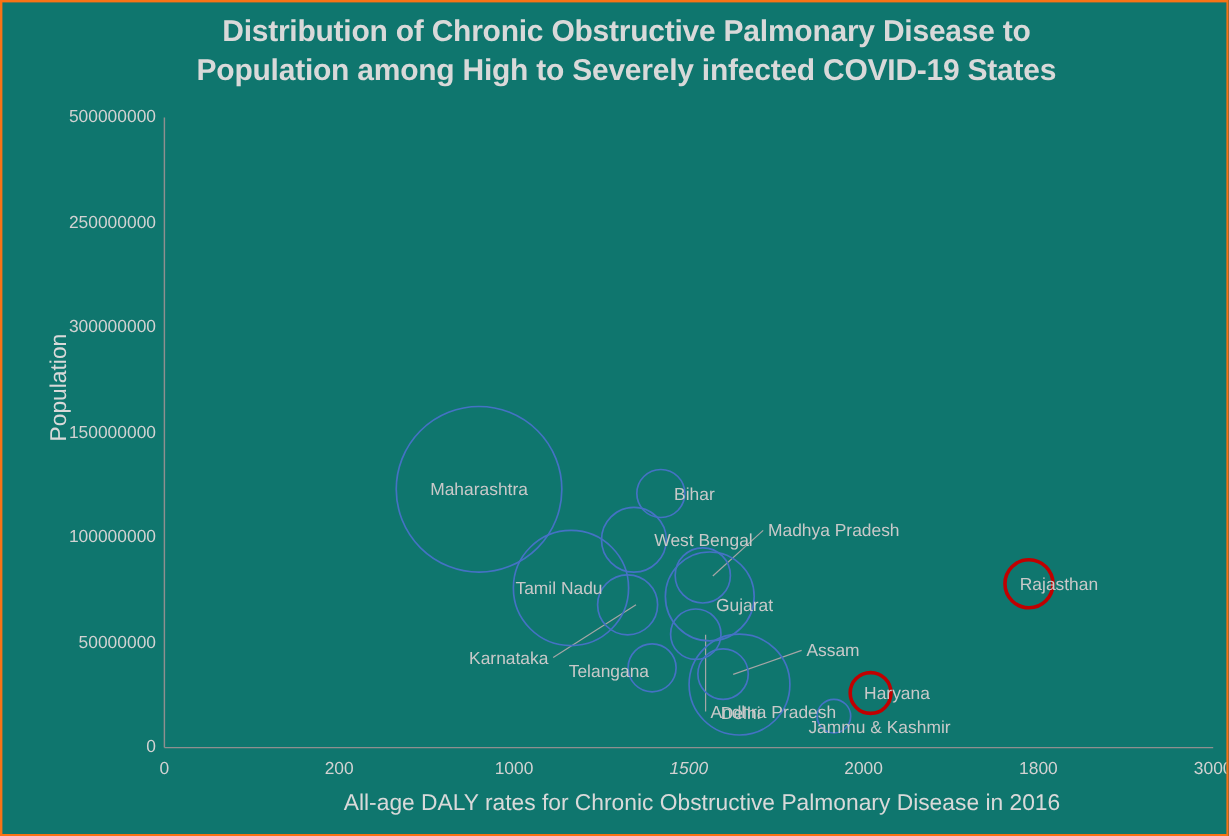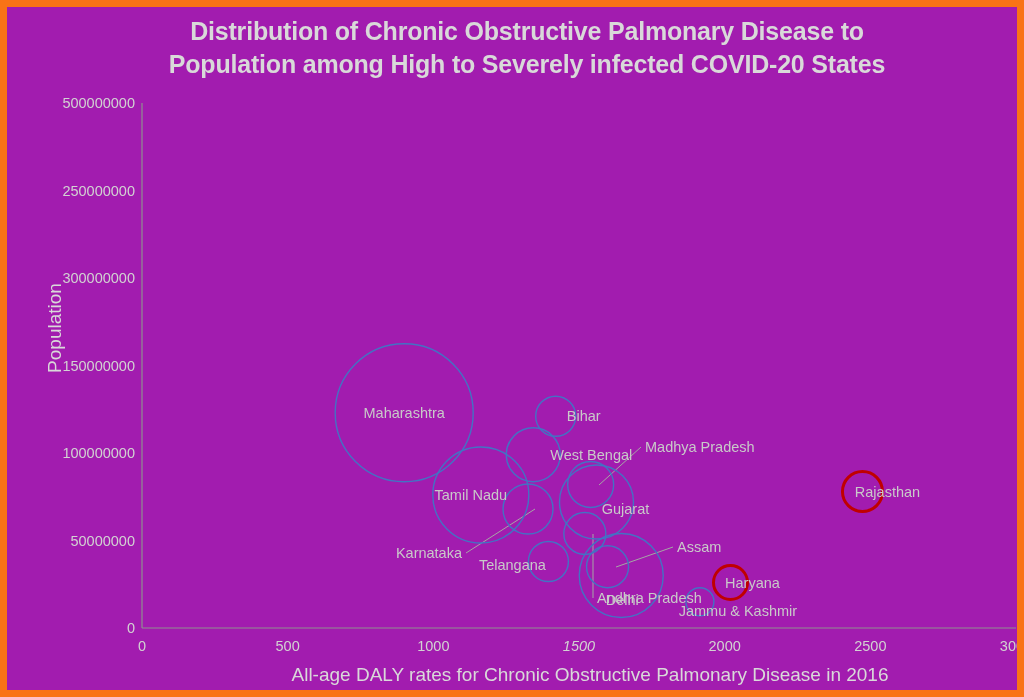--- a/index.html
+++ b/index.html
@@ -8,22 +8,22 @@
     padding: 0;
     background: #2e2e2e;
   }
   body {
     font-family: "Liberation Sans", sans-serif;
   }
   #chart-frame {
     position: relative;
     width: 1024px;
     height: 697px;
-    background: #a21caf;
-    border: 7px solid #f97316;
+    background: #0f766e;
+    border: 2px solid #f97316;
     box-sizing: border-box;
     overflow: hidden;
   }
   
   #chart-title {
     position: absolute;
     left: 90px;
     top: 8px;
     width: 860px;
     text-align: center;
@@ -93,42 +93,42 @@
     font-size: 14.5px;
   }
 </style>
 </head>
 <body>
 
 <div id="chart-frame">
 
   <div id="chart-title">
     <span class="tline">Distribution of Chronic Obstructive Palmonary Disease to</span>
-    <span class="tline">Population among High to Severely infected COVID-20 States</span>
+    <span class="tline">Population among High to Severely infected COVID-19 States</span>
   </div>
 
   <div id="y-axis-title">Population</div>
   <div id="x-axis-title">All-age DALY rates for Chronic Obstructive Palmonary Disease in 2016</div>
 
   <div id="y-ticks">
       <div class="y-tick" style="top: 621px;">0</div>
       <div class="y-tick" style="top: 533.5px;">50000000</div>
       <div class="y-tick" style="top: 446px;">100000000</div>
       <div class="y-tick" style="top: 358.5px;">150000000</div>
       <div class="y-tick" style="top: 271px;">300000000</div>
       <div class="y-tick" style="top: 183.5px;">250000000</div>
       <div class="y-tick" style="top: 96px;">500000000</div>
     </div>
   <div id="x-ticks">
       <div class="x-tick" style="left: 135px;">0</div>
-      <div class="x-tick" style="left: 280.667px;">500</div>
+      <div class="x-tick" style="left: 280.667px;">200</div>
       <div class="x-tick" style="left: 426.333px;">1000</div>
       <div class="x-tick" style="left: 572px; font-style: italic;">1500</div>
       <div class="x-tick" style="left: 717.667px;">2000</div>
-      <div class="x-tick" style="left: 863.333px;">2500</div>
+      <div class="x-tick" style="left: 863.333px;">1800</div>
       <div class="x-tick" style="left: 1009px;">3000</div>
     </div>
 
   <svg id="plot-svg" viewBox="0 0 1024 697" xmlns="http://www.w3.org/2000/svg">
     <g id="axis-lines">
       <line x1="135" y1="96" x2="135" y2="621" stroke="#8f8f8f" stroke-width="1.2"></line>
       <line x1="135" y1="621" x2="1009" y2="621" stroke="#8f8f8f" stroke-width="1.2"></line>
     </g>
     <g id="leader-lines">
         <line x1="592" y1="478" x2="634" y2="440" stroke="#a6a6a6" stroke-width="1"></line>

